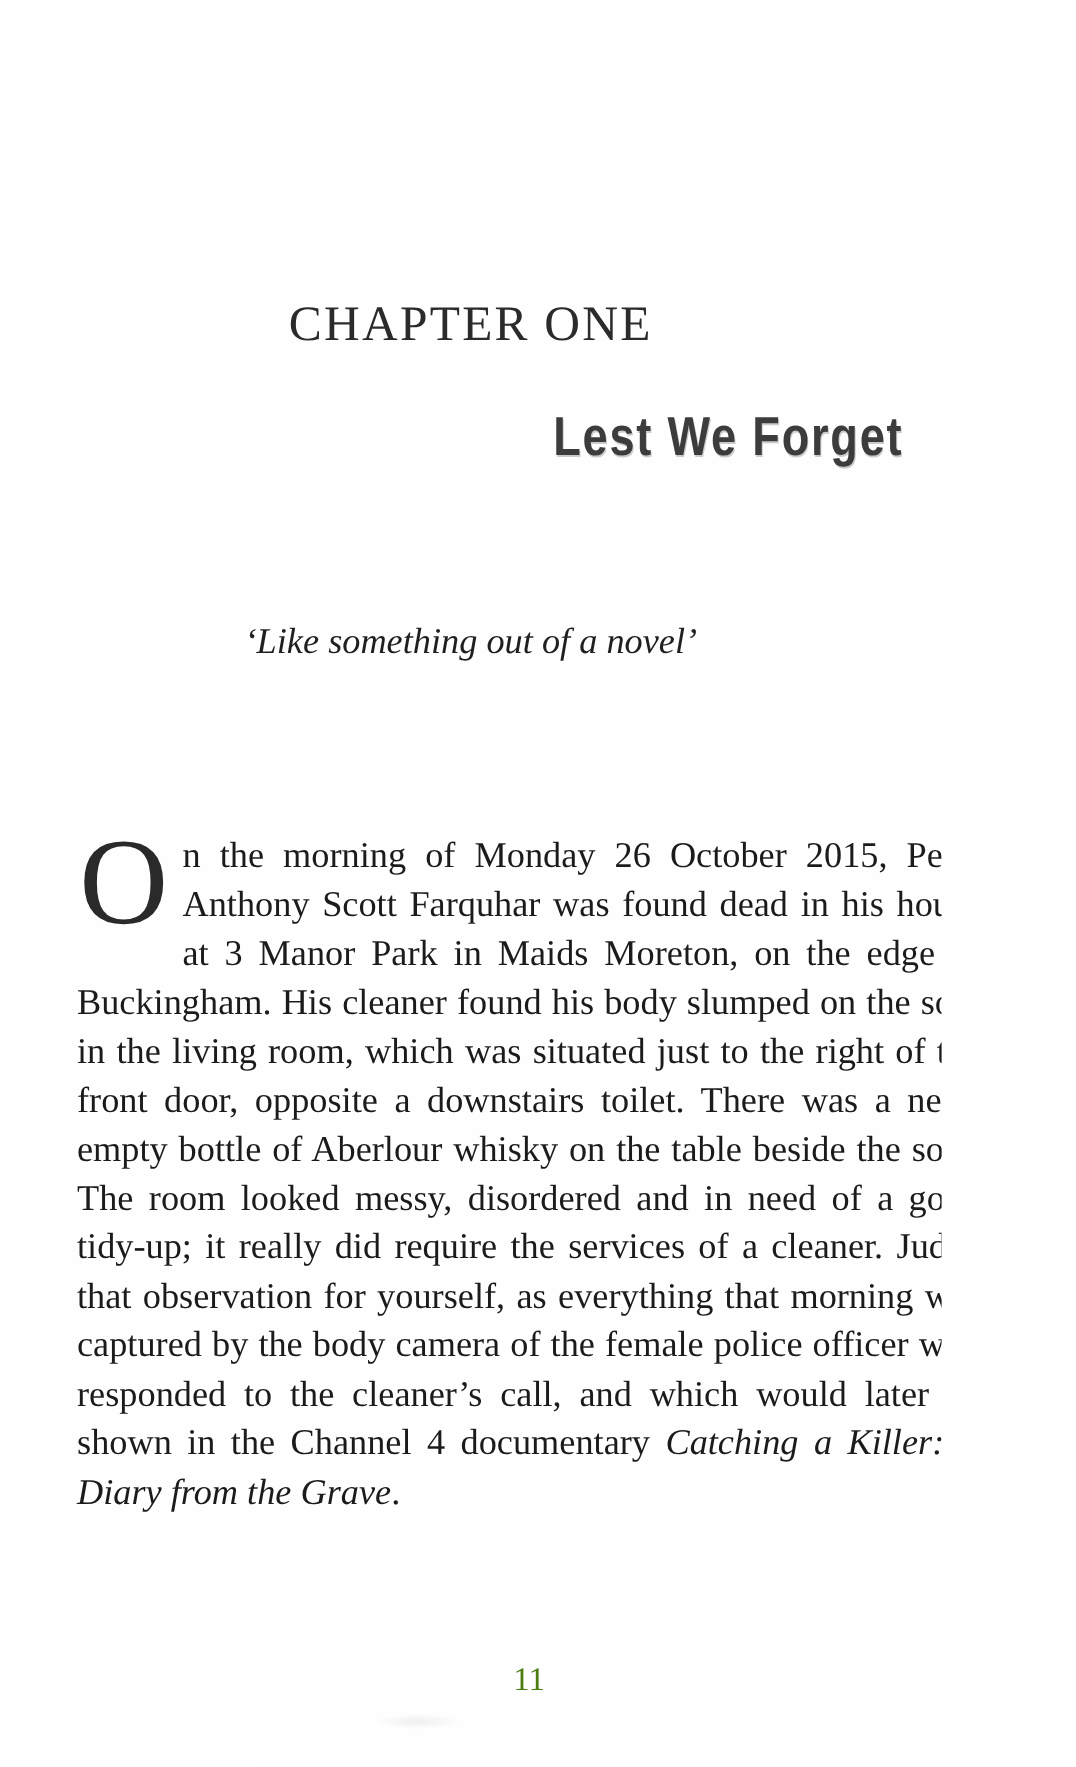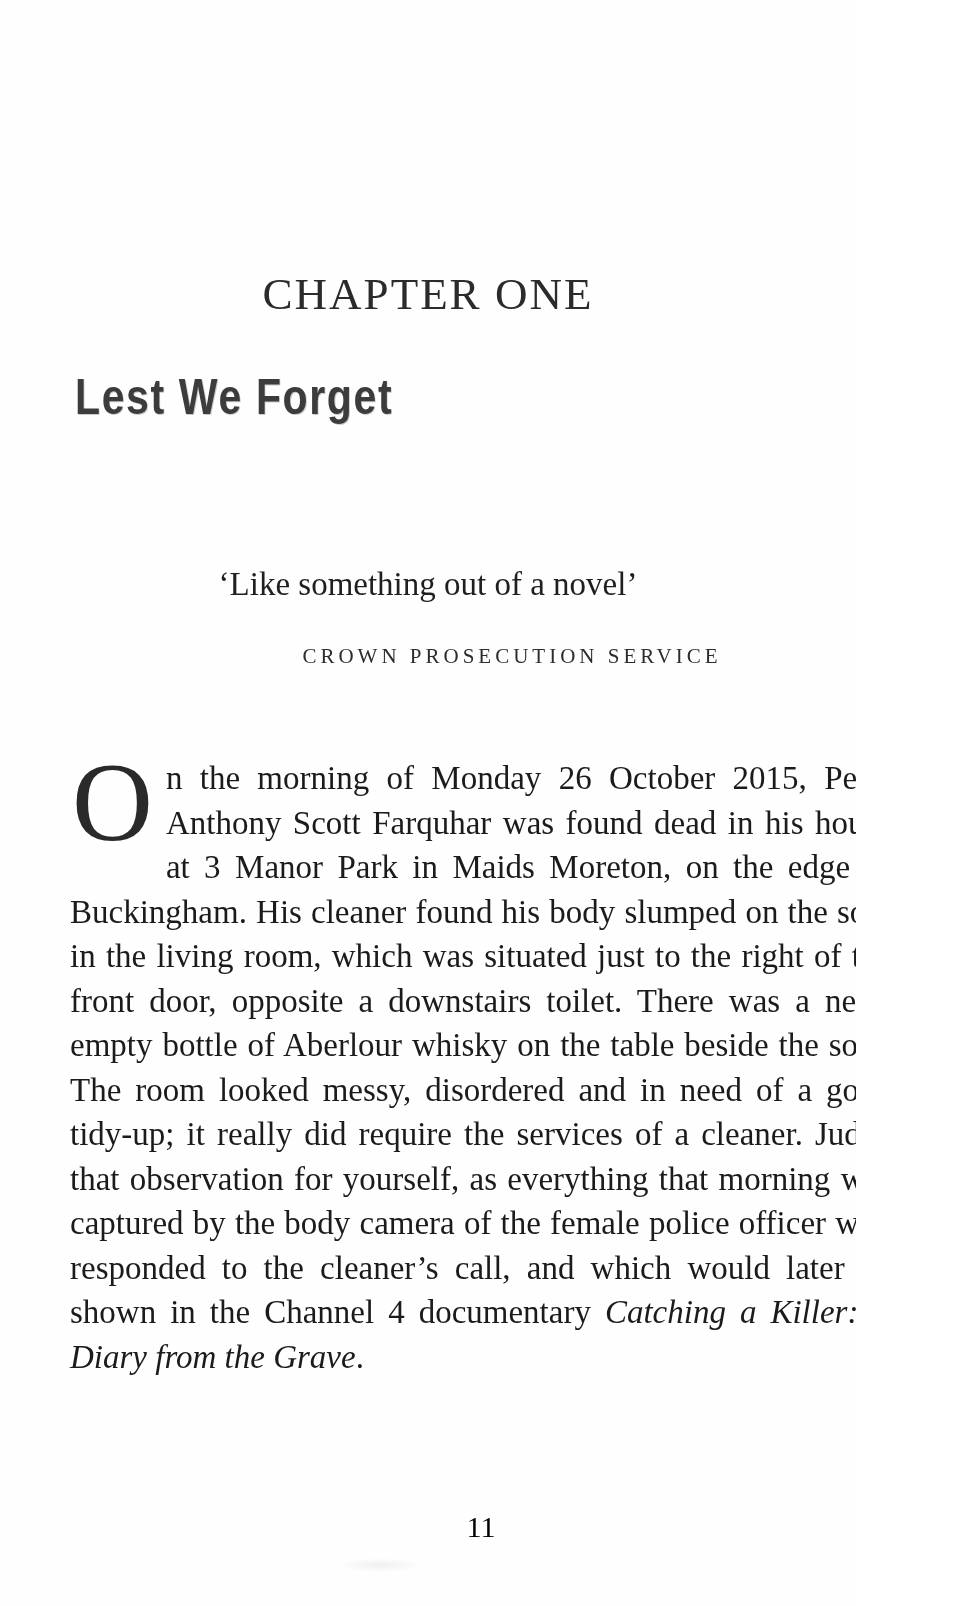--- a/index.html
+++ b/index.html
@@ -28,22 +28,21 @@
     letter-spacing: 2px;
     color: #2b2b2b;
   }
 
   
   .chapter-title-wrap {
     position: absolute;
     top: 368px;
     left: 0;
     width: 100%;
-    text-align: left;
-    padding-left: 40px;
+    text-align: right;
   }
   .chapter-title {
     display: inline-block;
     font-family: "Liberation Sans", sans-serif;
     font-weight: bold;
     font-size: 50px;
     letter-spacing: 2px;
     color: #3c3c3c;
     transform: scaleX(0.82);
     transform-origin: center;
@@ -52,20 +51,21 @@
 
   
   .epigraph-quote {
     position: absolute;
     top: 566px;
     left: 428px;
     transform: translateX(-50%);
     white-space: nowrap;
     font-size: 33px;
     color: #1f1f1f;
+    font-style: italic;
   }
   .epigraph-attr {
     position: absolute;
     top: 644px;
     left: 512px;
     transform: translateX(-50%);
     white-space: nowrap;
     font-size: 21px;
     letter-spacing: 4px;
     color: #2c2c2c;
@@ -96,21 +96,21 @@
   em { font-style: italic; }
 
   
   .page-number {
     position: absolute;
     top: 1510px;
     left: 70px;
     width: 822px;
     text-align: center;
     font-size: 30px;
-    color: #000000;
+    color: #4d7c0f;
   }
 
   
   .smudge {
     position: absolute;
     top: 1558px;
     left: 340px;
     width: 80px;
     height: 14px;
     background: radial-gradient(ellipse at center, rgba(0,0,0,0.06), rgba(0,0,0,0) 70%);
@@ -123,21 +123,20 @@
 <div class="page">
 
   <div class="chapter-label">CHAPTER ONE</div>
 
   <div class="chapter-title-wrap">
     <span class="chapter-title">Lest We Forget</span>
   </div>
 
   <div class="epigraph-quote">‘Like something out of a novel’</div>
 
-  <div class="epigraph-attr">CROWN PROSECUTION SERVICE</div>
 
   <div class="body-text">
     <p class="para1"><span class="dropcap">O</span><span>n the morning of Monday 26 October 2015, Peter Anthony Scott Farquhar was found dead in his house at 3 Manor Park in Maids Moreton, on the edge of Buckingham. His cleaner found his body slumped on the sofa in the living room, which was situated just to the right of the front door, opposite a downstairs toilet. There was a near-empty bottle of Aberlour whisky on the table beside the sofa. The room looked messy, disordered and in need of a good tidy-up; it really did require the services of a cleaner. Judge that observation for yourself, as everything that morning was captured by the body camera of the female police officer who responded to the cleaner’s call, and which would later be shown in the Channel 4 documentary </span><em>Catching a Killer: A Diary from the Grave</em><span>.</span></p>
   </div>
 
   <div class="page-number">11</div>
 
   <div class="smudge"></div>
 
 </div>

